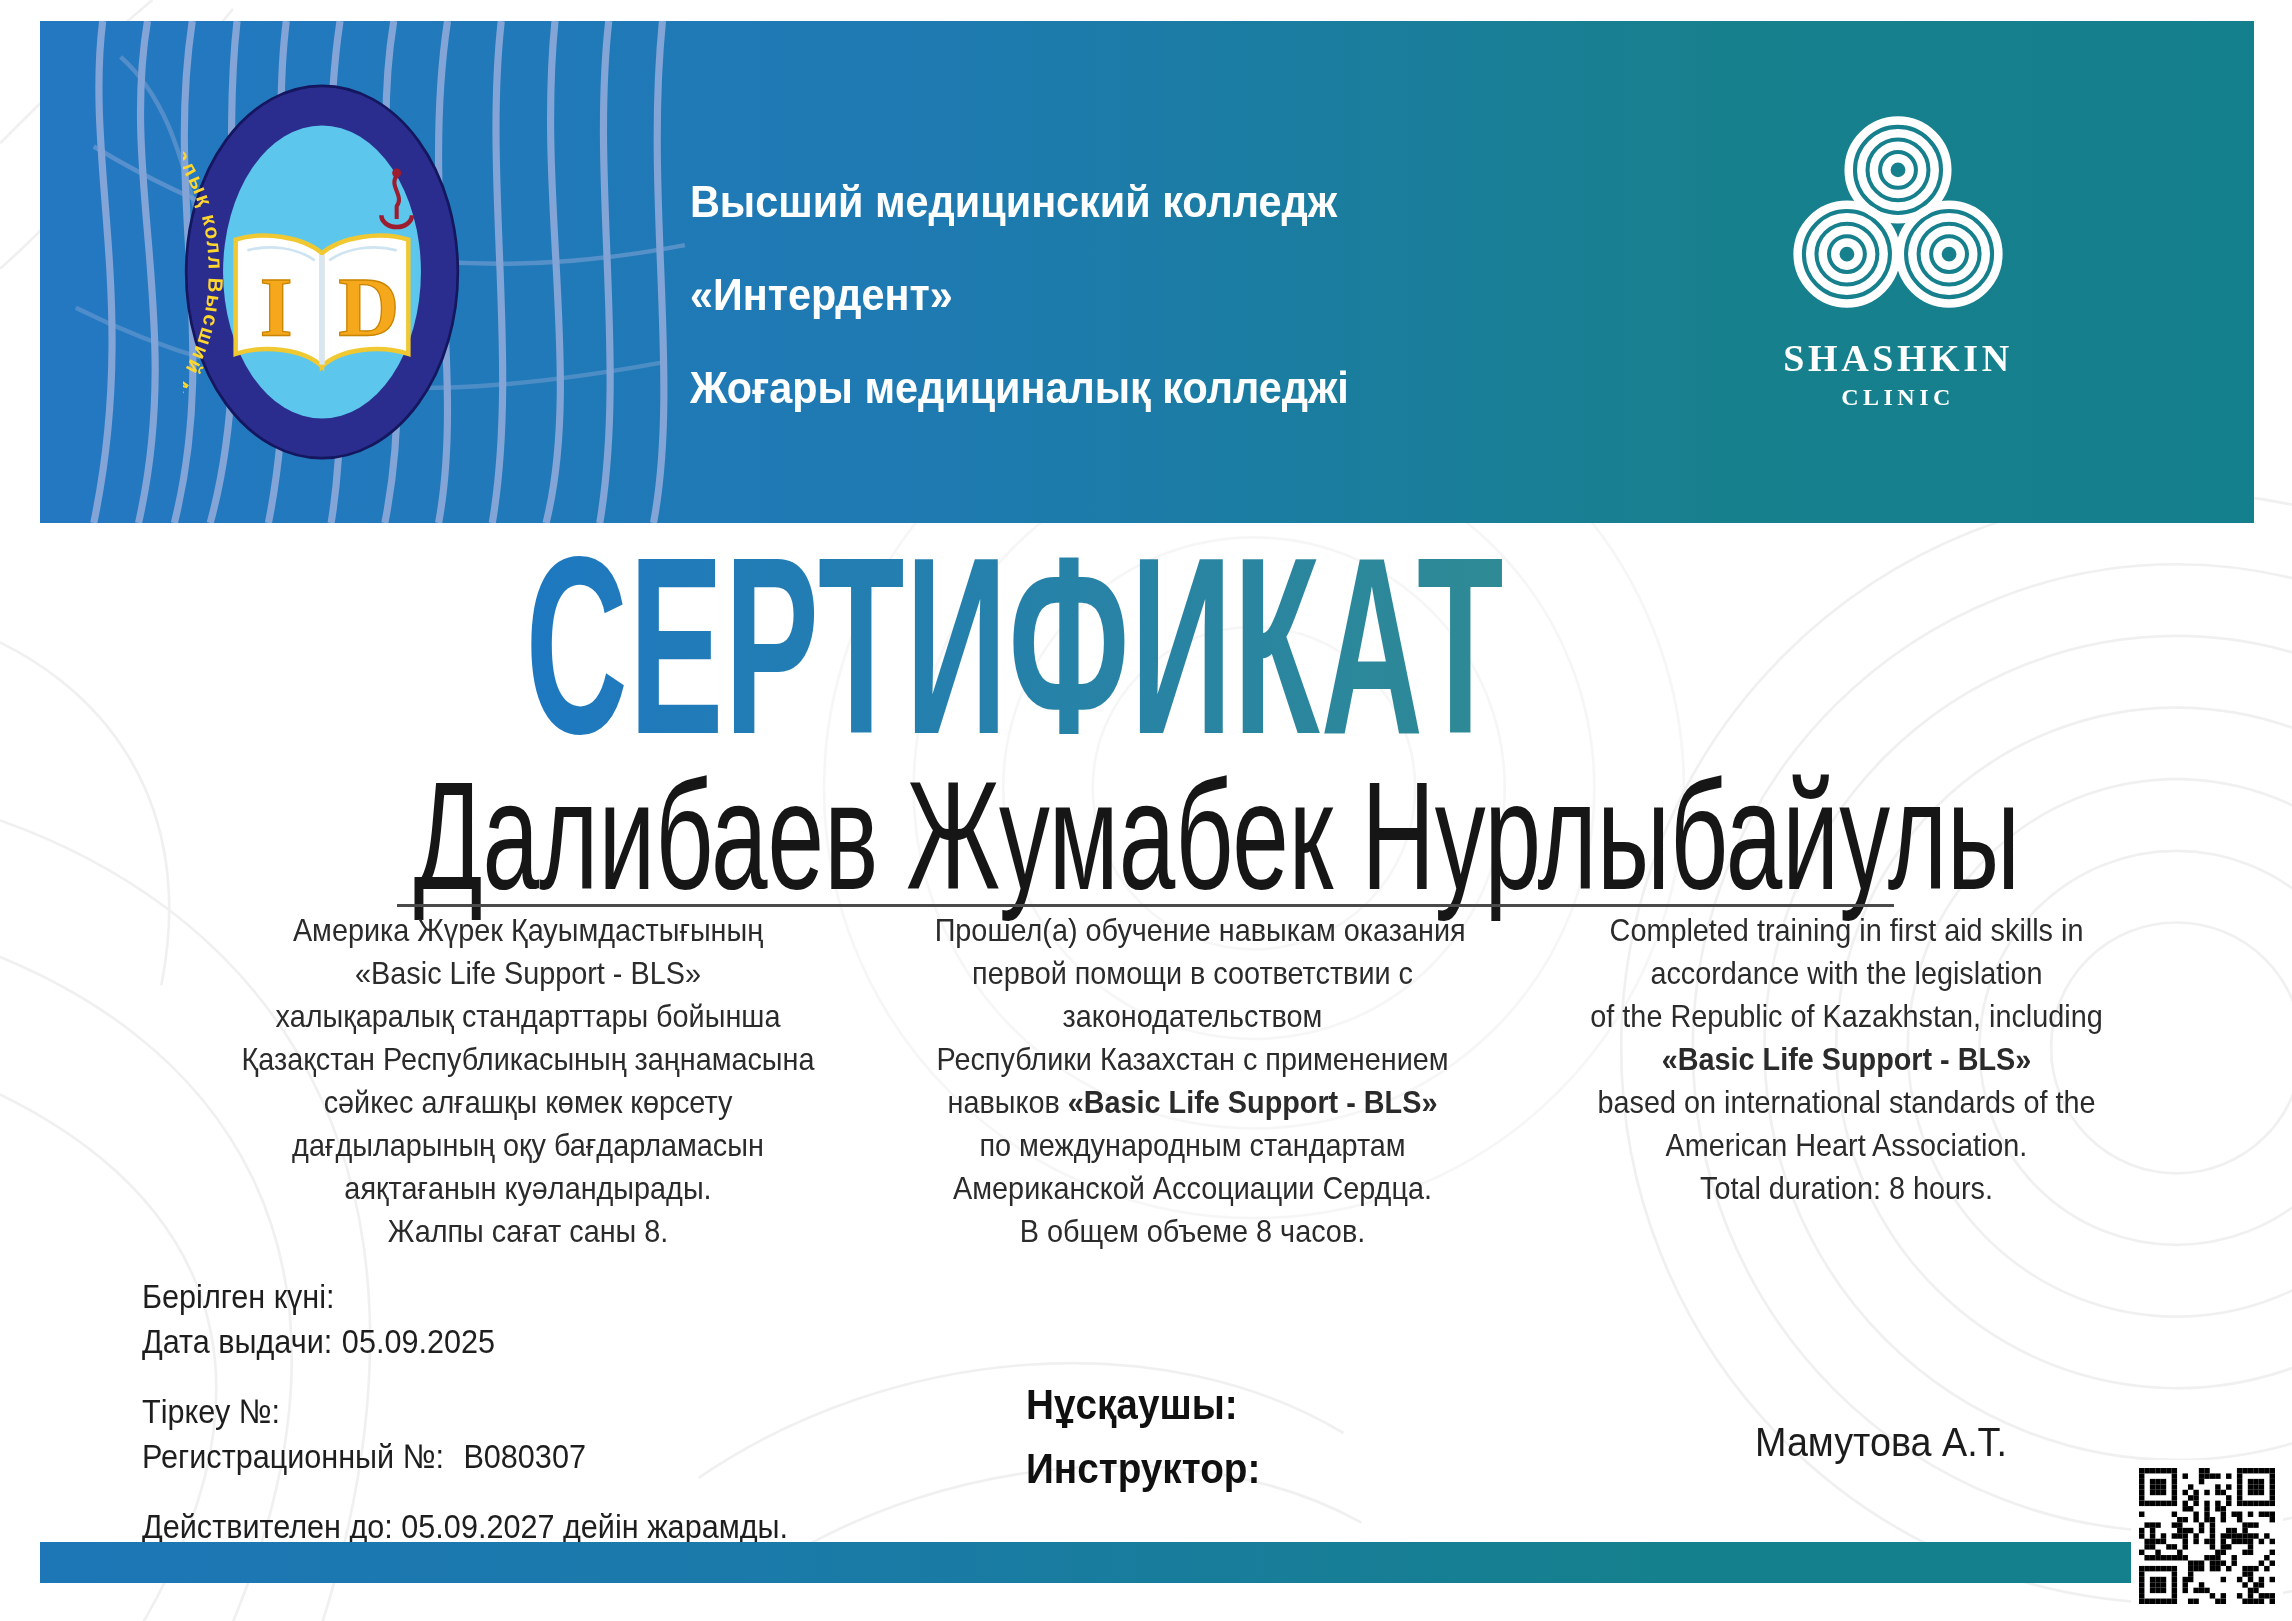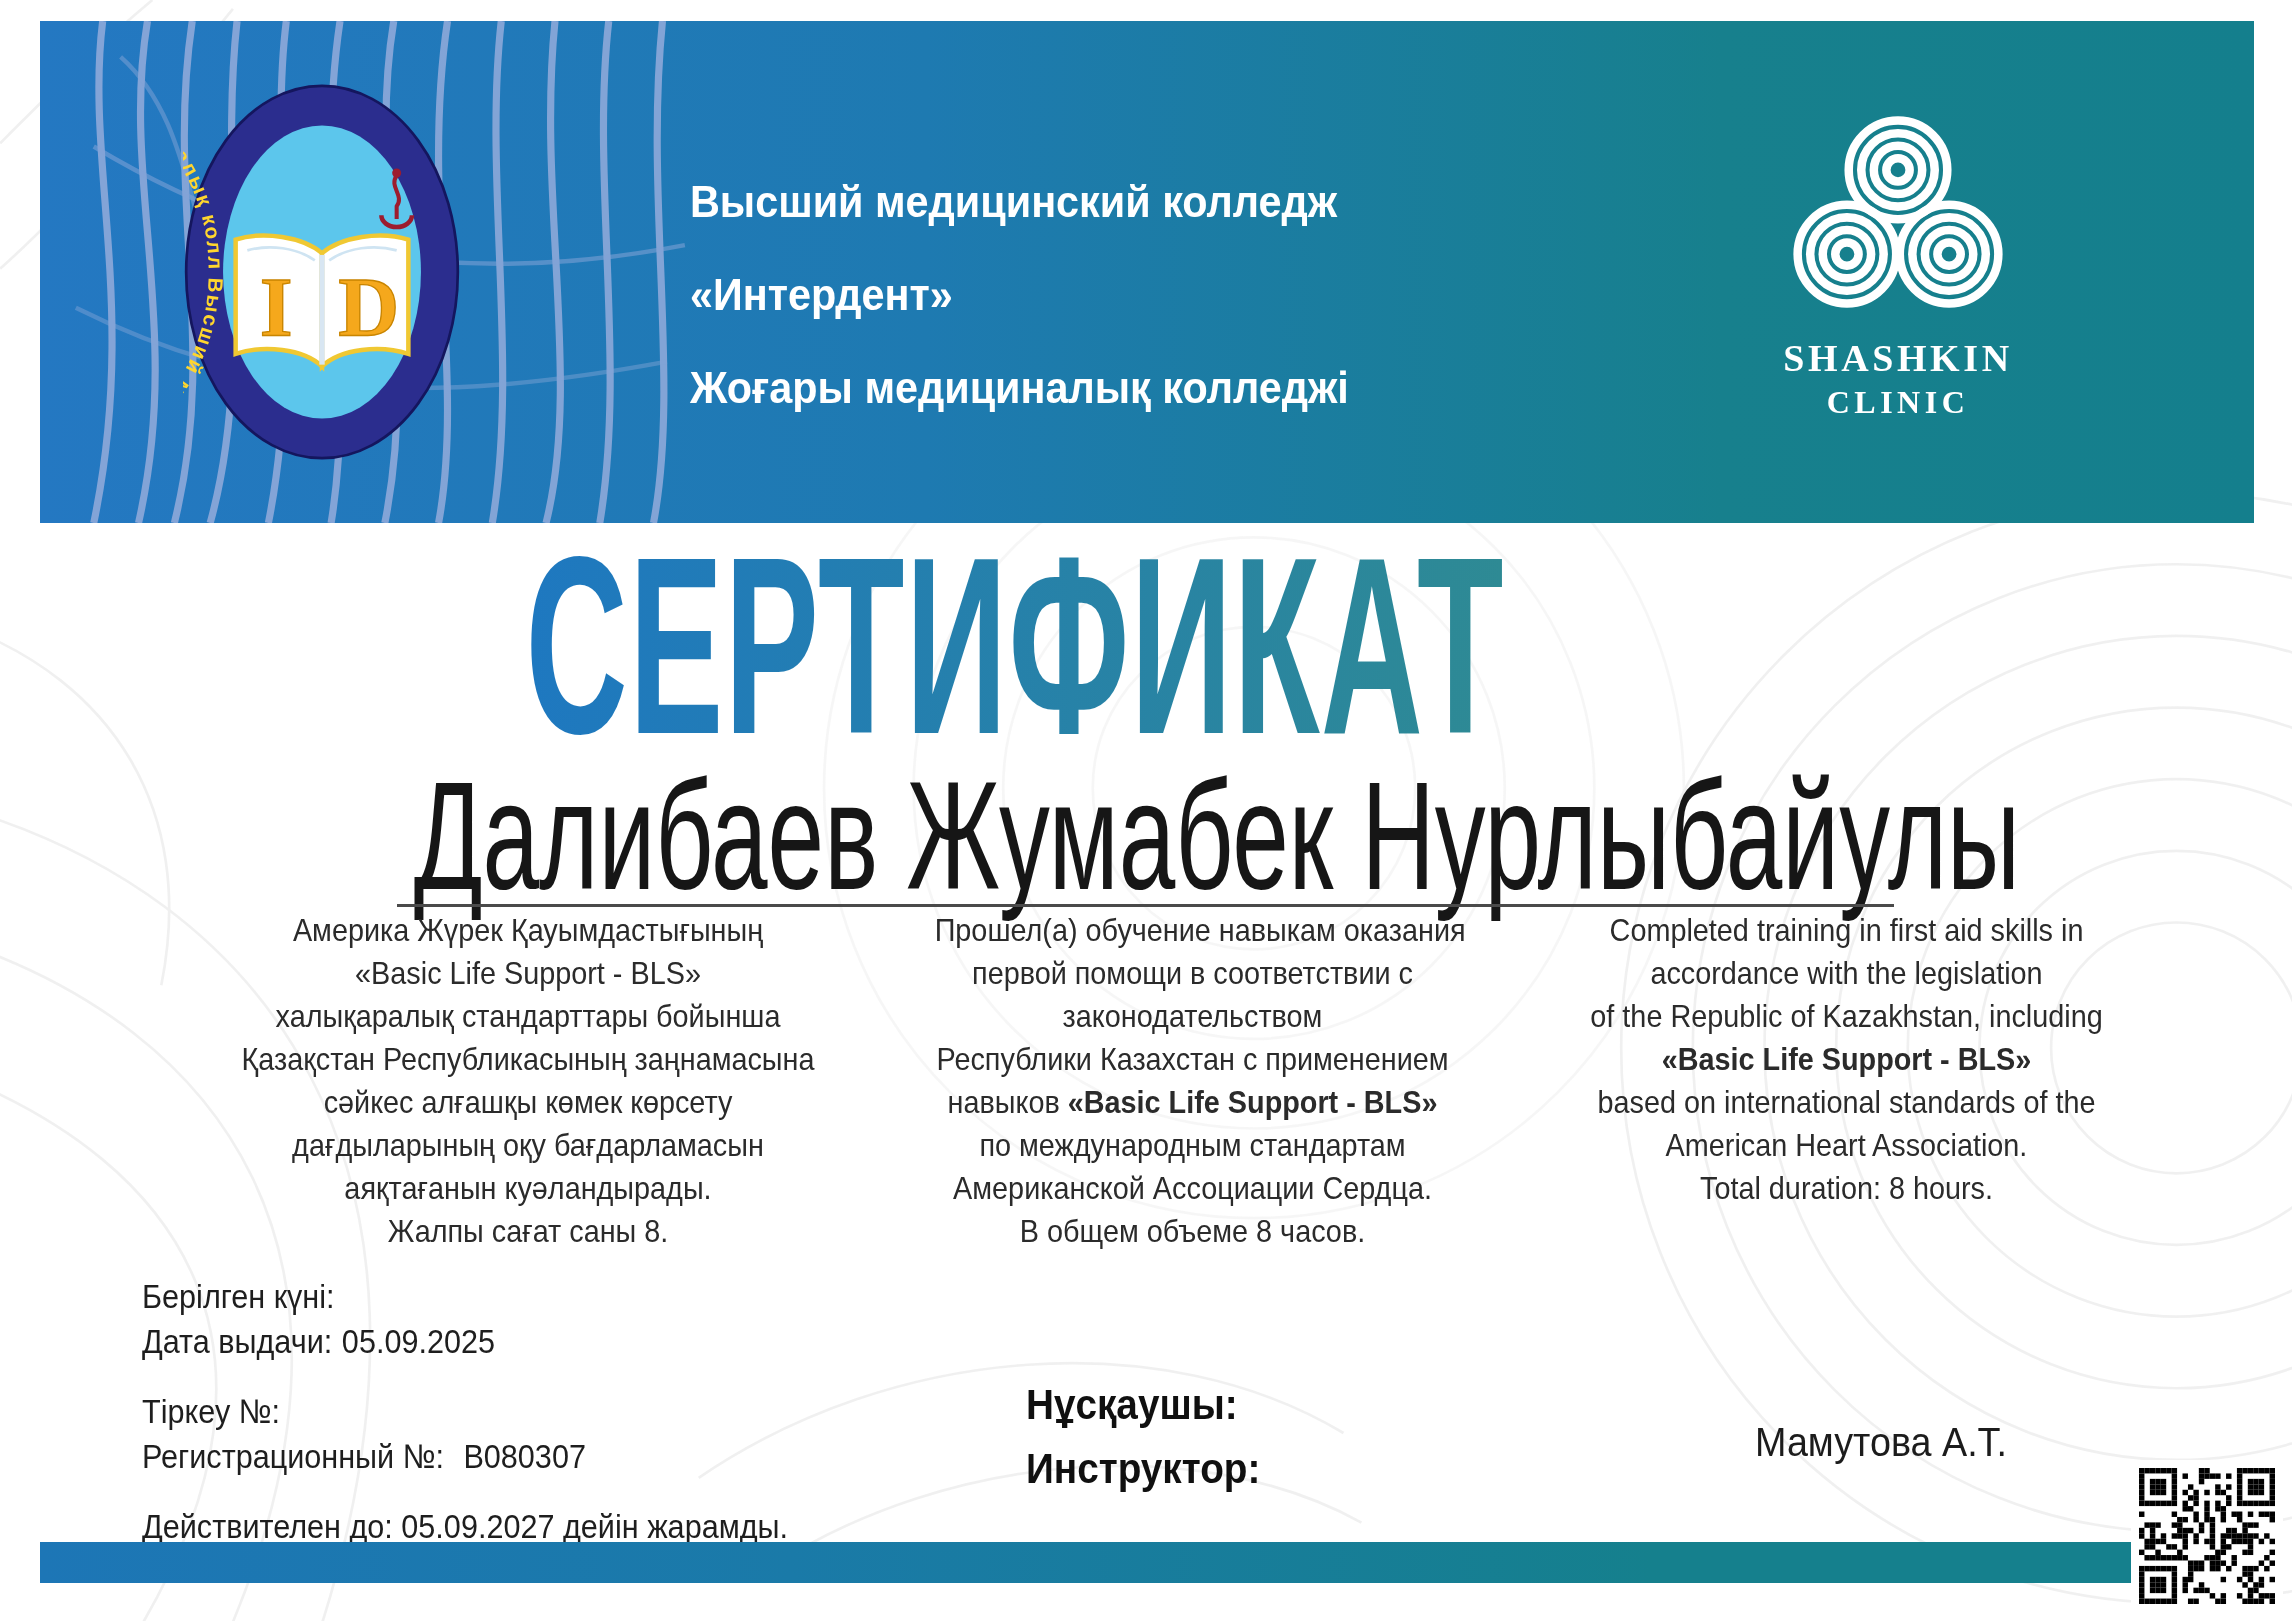--- a/index.html
+++ b/index.html
@@ -11,21 +11,21 @@
   
   .banner{position:absolute;left:40px;top:20.6px;width:2214px;height:502px;
           background:linear-gradient(90deg,var(--banner-left,#2478c2) 0%,#1e7ab1 40%,#17808d 76%,var(--banner-right,#147f8d) 100%);}
   .banner-lines{position:absolute;left:0;top:0;width:100%;height:100%;}
   .emblem{position:absolute;left:143px;top:63px;width:278px;height:376px;}
   .college-name{position:absolute;left:650px;top:134px;color:#fff;font-weight:bold;
                 font-size:44px;line-height:93px;transform:scaleX(.94);transform-origin:left top;white-space:nowrap;}
   .shashkin{position:absolute;left:1661px;top:79px;width:394px;text-align:center;color:#fff;font-family:Liberation Serif, serif;}
   .shashkin svg{width:242px;height:224px;margin:0 auto;}
   .sh-name{font-size:38px;font-weight:bold;letter-spacing:3.6px;margin-top:12.5px;}
-  .sh-sub{font-size:32px;font-weight:bold;letter-spacing:4.5px;margin-top:3.6px;}
+  .sh-sub{font-size:24px;font-weight:bold;letter-spacing:4.5px;margin-top:3.6px;}
 
   
   .title-wrap{position:absolute;left:0;top:519px;width:2030px;text-align:center;}
   .title{display:inline-block;font-size:253px;font-weight:bold;line-height:1;letter-spacing:1.8px;
          transform:scaleX(.56);transform-origin:center top;
          background:linear-gradient(90deg,var(--title-left,#1e78c0),var(--title-right,#2e8a94));
          -webkit-background-clip:text;background-clip:text;color:transparent;white-space:nowrap;}
   .name-wrap{position:absolute;left:0;top:759px;width:1923px;color:#161616;}
   .name{display:inline-block;font-size:154px;font-weight:400;line-height:1;
         transform:scaleX(.66);transform-origin:center top;white-space:nowrap;}

